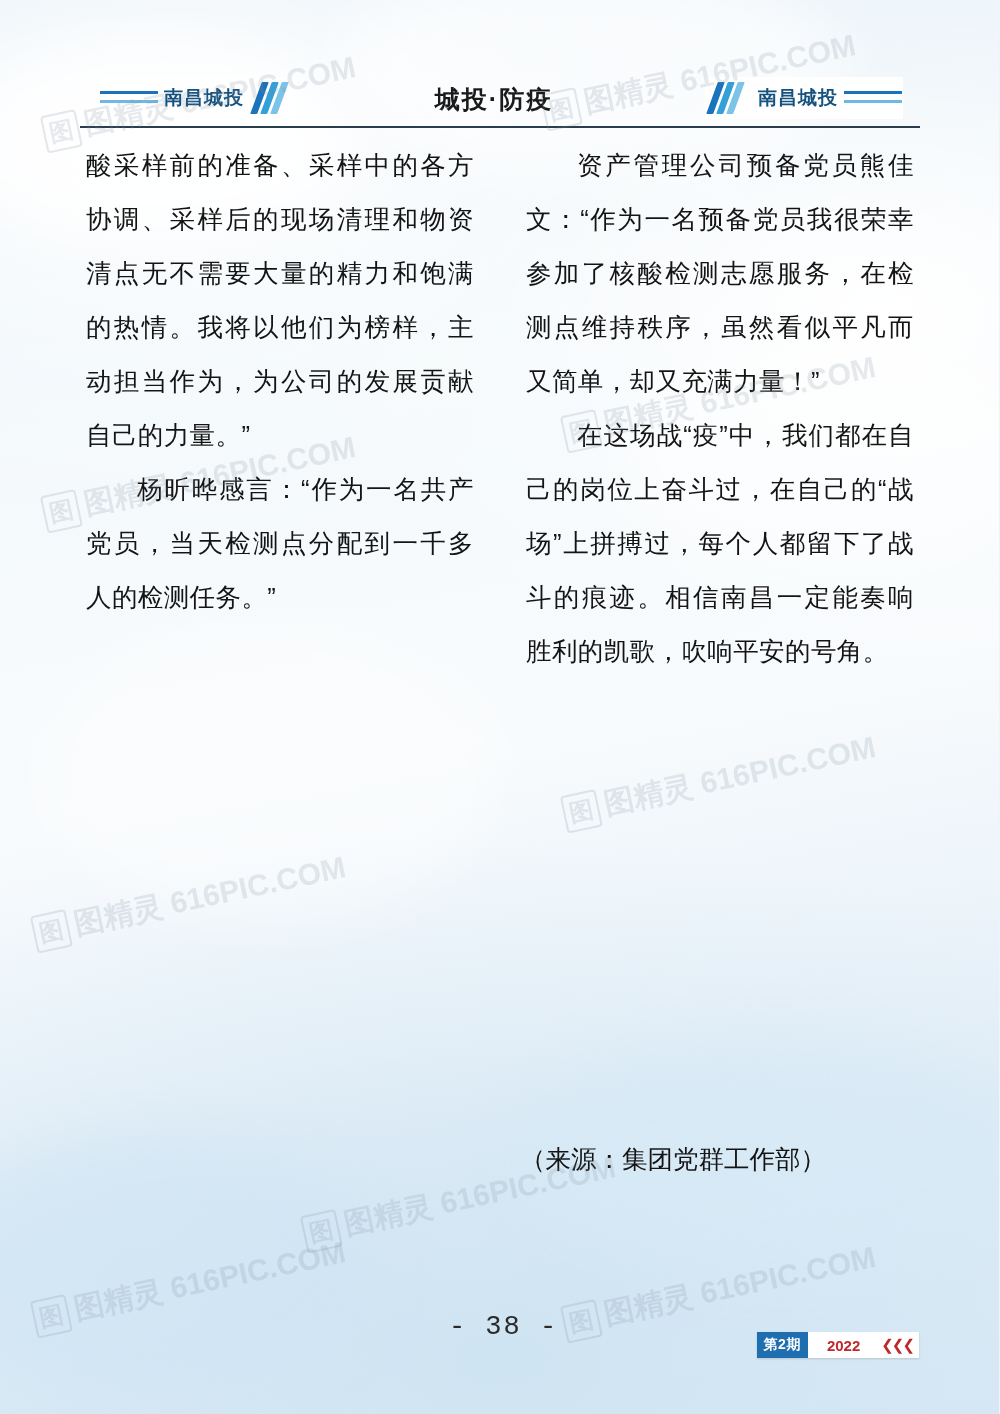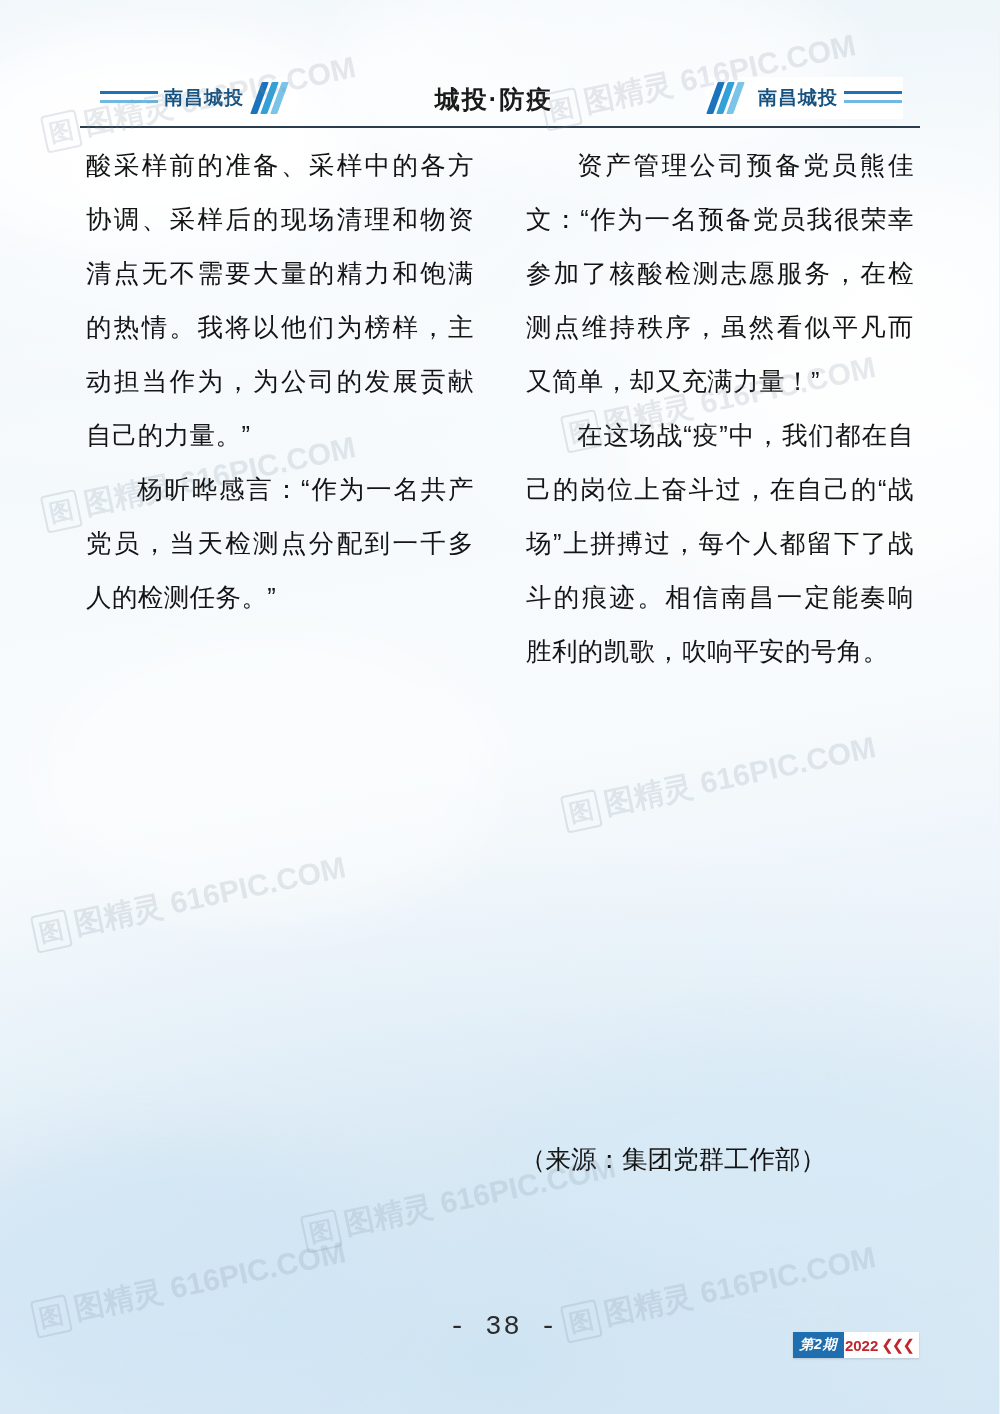--- a/index.html
+++ b/index.html
@@ -195,26 +195,25 @@
     font-weight: bold;
     box-shadow: 0 1px 2px rgba(0,0,0,0.15);
   }
   .issue-tag .issue-no {
     background: #1f6fb0;
     color: #fff;
     padding: 0 7px;
     display: flex;
     align-items: center;
     letter-spacing: 0.5px;
-    font-style: italic;
   }
   .issue-tag .issue-year {
     background: #ffffff;
     color: #c0272d;
-    padding: 0 1px;
+    padding: 0 19px;
     display: flex;
     align-items: center;
     font-size: 15px;
   }
   .issue-tag .issue-arrows {
     background: #ffffff;
     color: #c0272d;
     padding: 0 6px 0 2px;
     display: flex;
     align-items: center;

